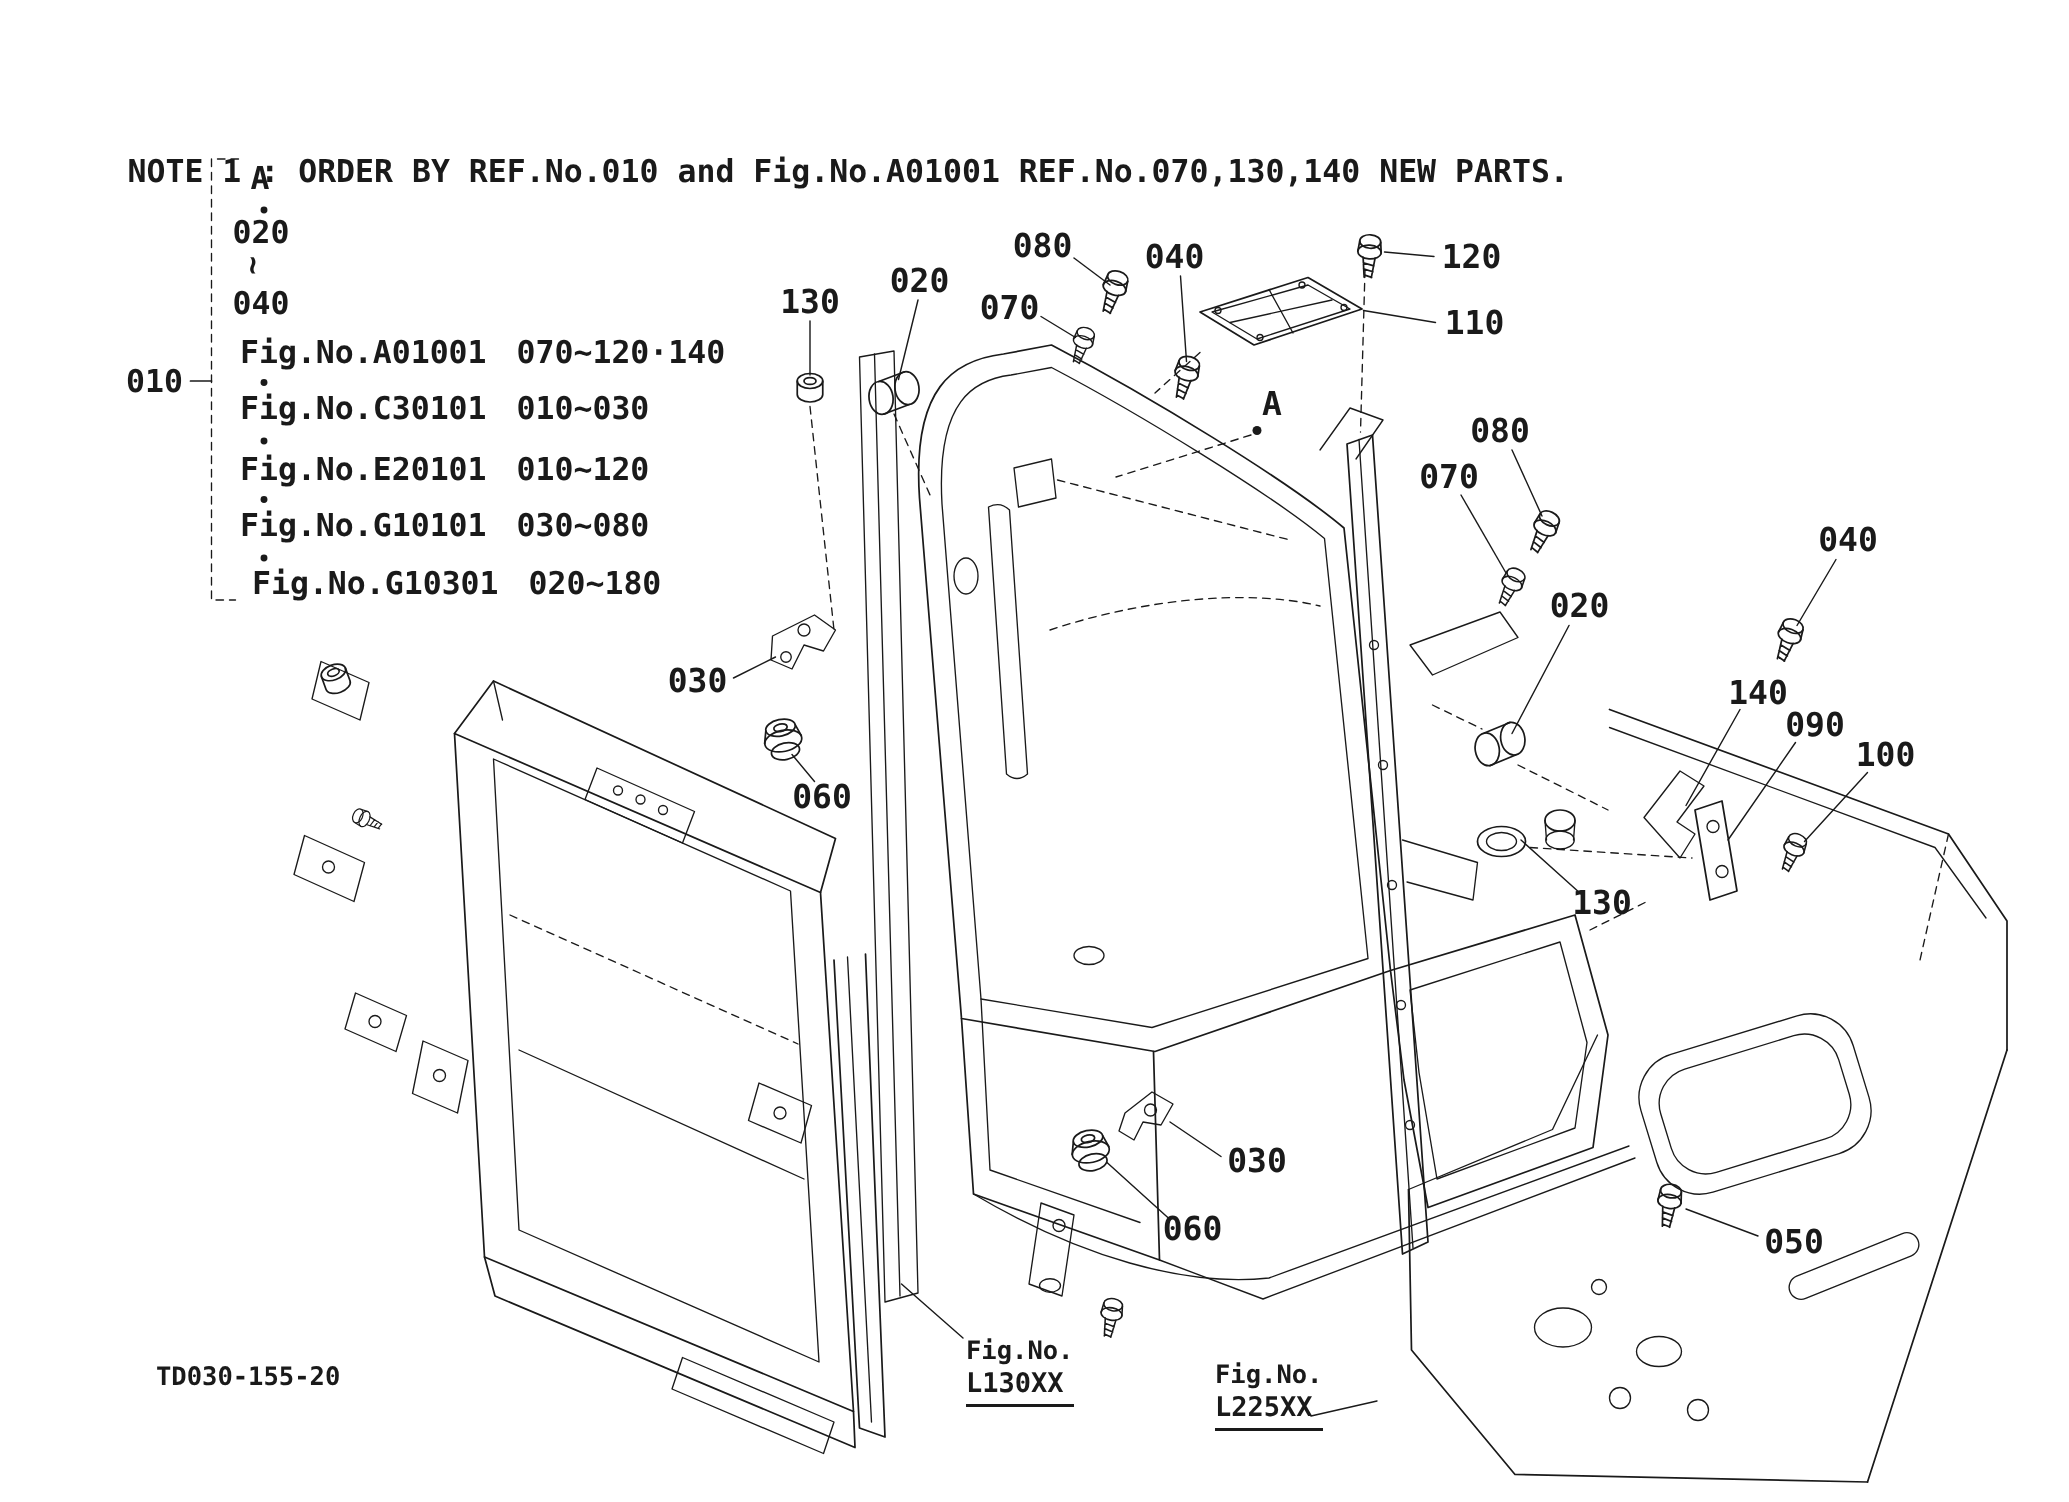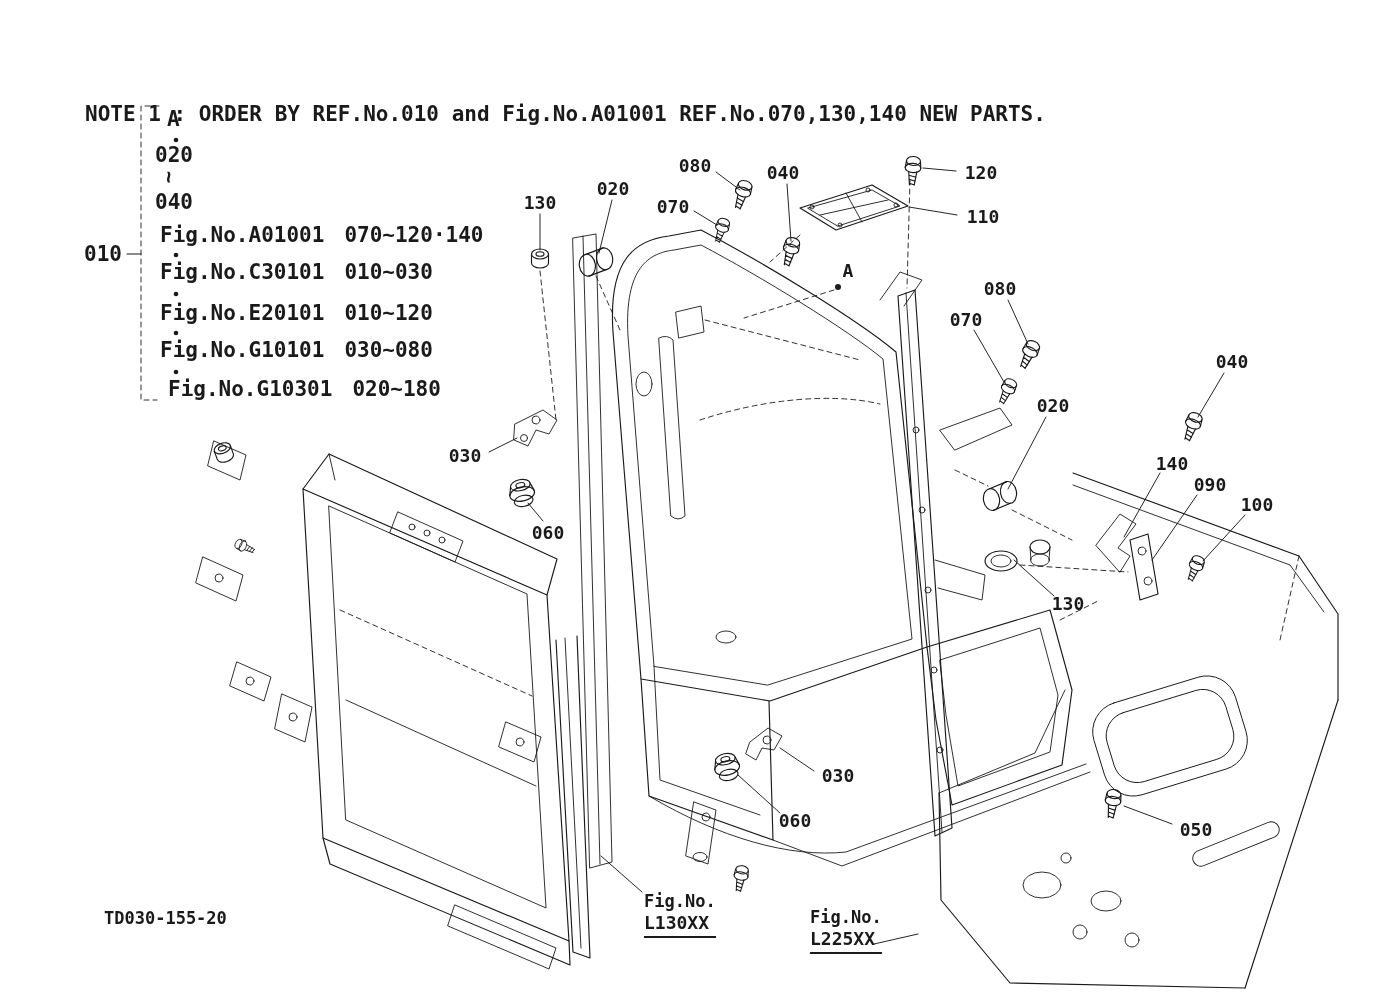--- a/index.html
+++ b/index.html
@@ -10,21 +10,21 @@
     stroke:#1a1a1a;fill:none;stroke-width:1.15;stroke-linecap:round;stroke-linejoin:round;}
   #linework .thin{stroke-width:0.9;}
   #linework .dash{stroke-dasharray:5 4;stroke-width:0.9;}
   #linework .leader{stroke-width:0.95;}
   #linework .fill{fill:#1a1a1a;stroke:none;}
   .notes{position:absolute;left:85px;top:32px;font-size:21px;font-weight:bold;line-height:33px;white-space:pre;}
   .ref-label{position:absolute;font-size:21px;font-weight:bold;}
   .ref-item{position:absolute;font-size:21px;font-weight:bold;}
   .ref-item.tilde{transform:rotate(90deg);}
   .ref-row{position:absolute;font-size:21px;font-weight:bold;display:flex;gap:20px;white-space:pre;}
-  .callout{position:absolute;transform:translate(-50%,-50%);font-size:18px;font-weight:bold;
+  .callout{position:absolute;transform:translate(-50%,-50%);font-size:22px;font-weight:bold;
            font-family:"DejaVu Sans Mono",monospace;}
   .figref{position:absolute;font-weight:bold;line-height:22px;}
   .figref .figref-label{font-size:17px;}
   .figref .figref-code{font-size:18px;border-bottom:2px solid #1a1a1a;padding-bottom:2px;}
   .drawing-number{position:absolute;left:104px;top:908px;font-size:17px;font-weight:bold;}
 </style>
 </head>
 <body>
 
 <div class="stage">

